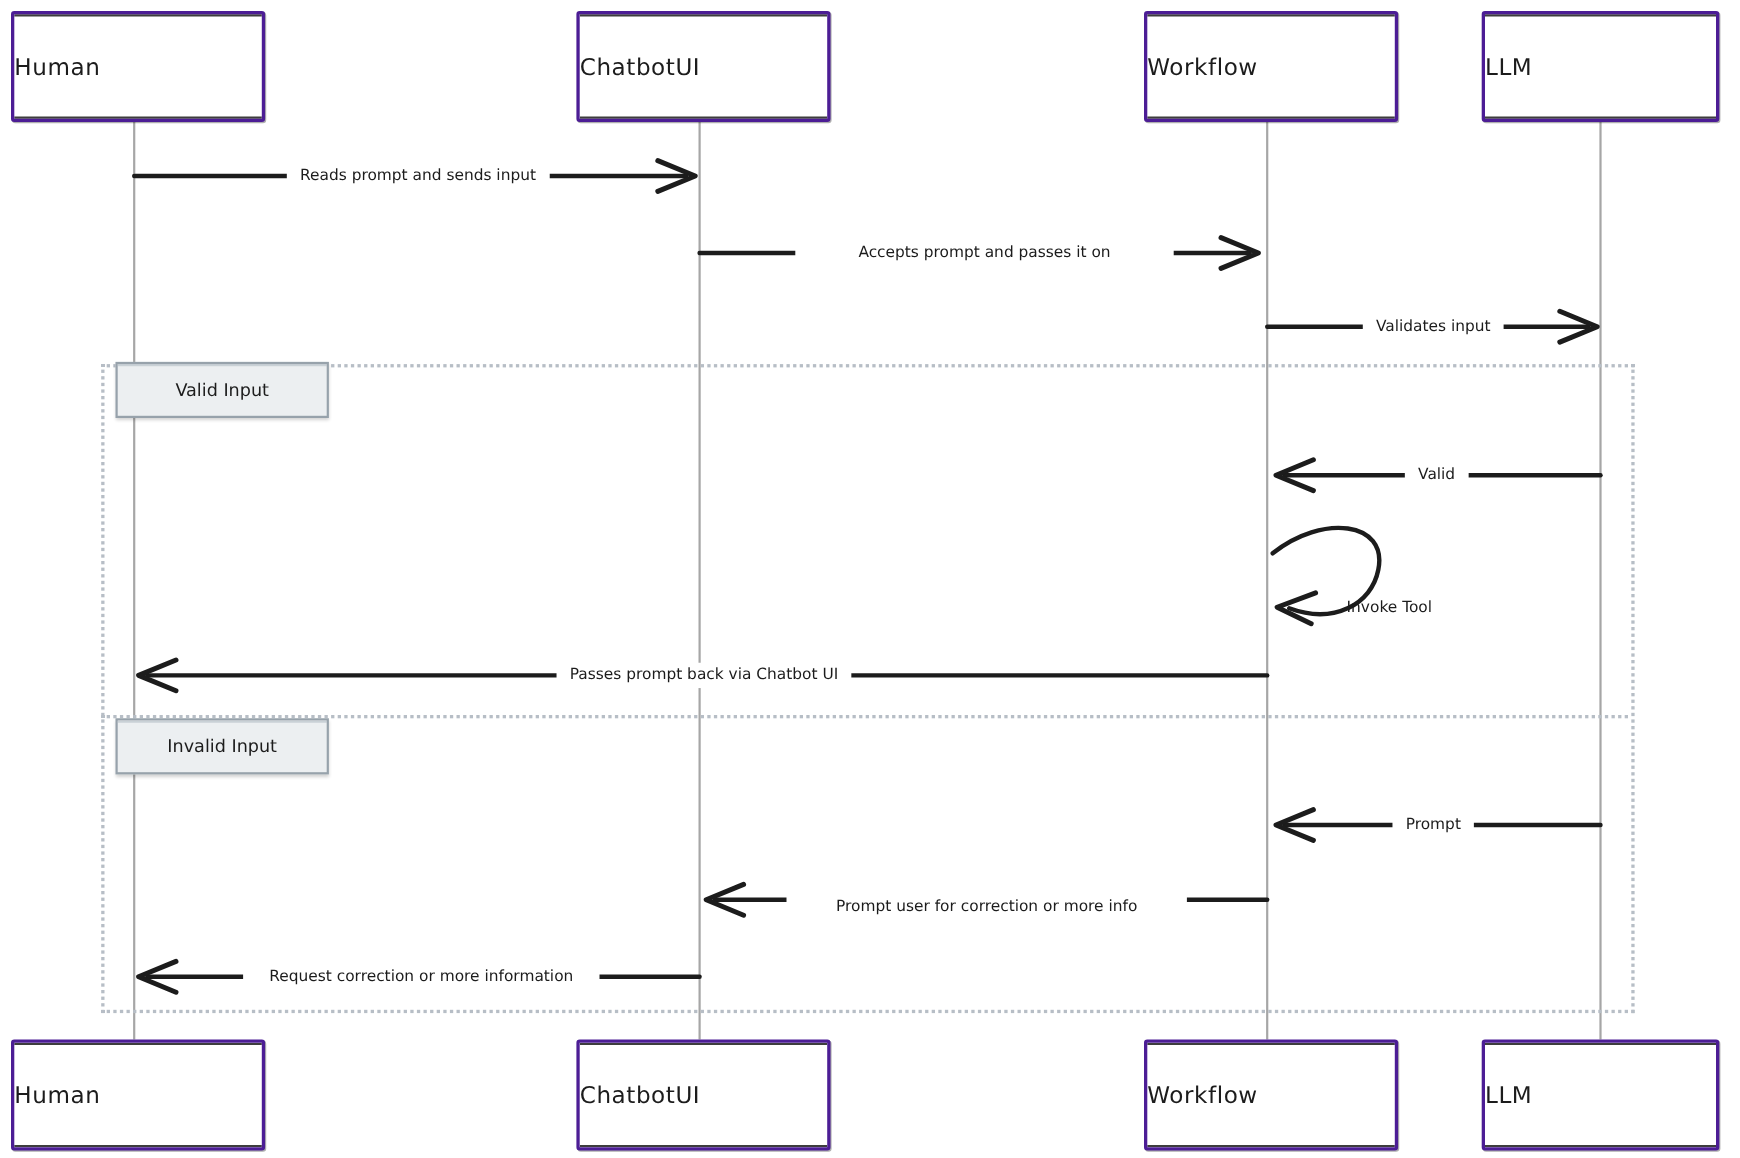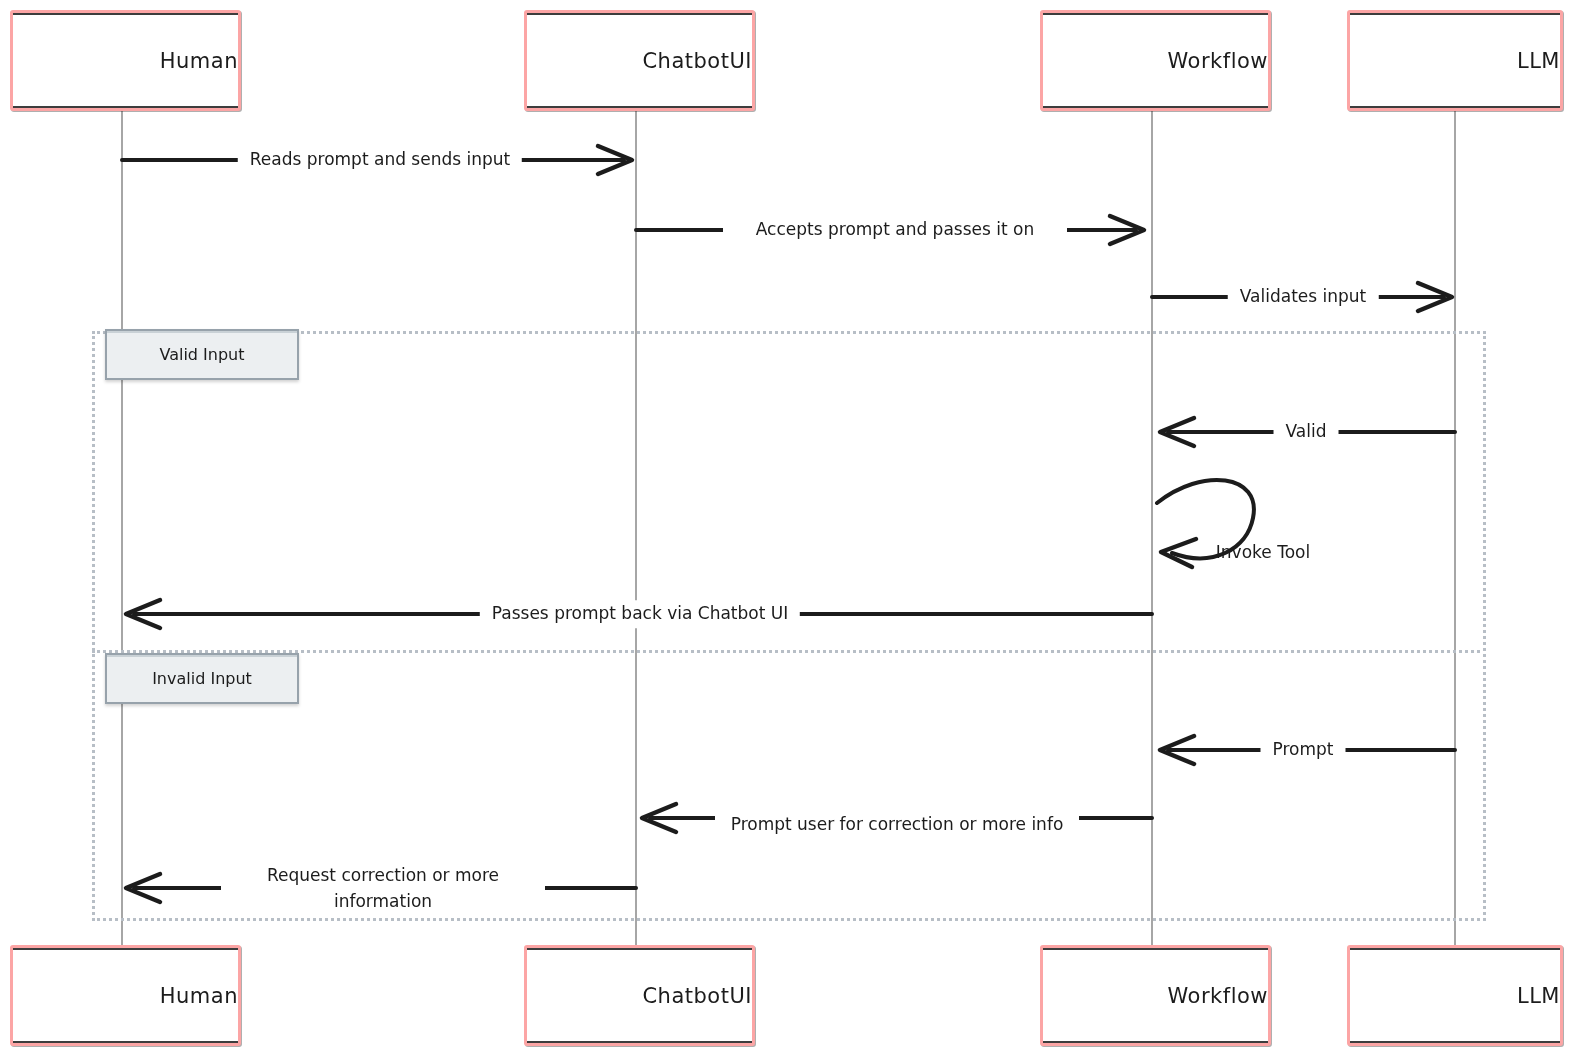--- a/index.html
+++ b/index.html
@@ -8,23 +8,23 @@
     background:#ffffff; overflow:hidden;
     font-family:"DejaVu Sans", sans-serif; color:#1c1c1c;
   }
 
   
   .lifeline { position:absolute; top:105px; height:840px; width:2px; background:#a6a6a6; }
 
   
   .actor-box {
     position:absolute; height:95px; background:#ffffff;
-    border:3px solid #fca5a5; border-radius:3px;
+    border:3px solid #4c1d95; border-radius:3px;
     box-shadow: inset 0 2px 0 rgba(27,27,27,.85), inset 0 -2px 0 rgba(27,27,27,.85), 1px 1px 0 rgba(27,27,27,.35);
-    display:flex; align-items:center; justify-content:flex-end;
+    display:flex; align-items:center; justify-content:flex-start;
     font-size:21px; letter-spacing:.5px;
   }
 
   
   .alt-frame { position:absolute; left:92px; top:331px; width:1388px; height:584px; border:3px dotted #b7bec6; }
   .alt-divider { position:absolute; left:92px; top:650px; width:1388px; height:0; border-top:3px dotted #b7bec6; }
   .section-label {
     position:absolute; left:105px; width:190px; height:47px;
     background:#eceff1; border:2px solid #97a2ab;
     box-shadow: 0 2px 3px rgba(0,0,0,.18), inset 0 2px 0 #c9d1d6;
@@ -35,21 +35,21 @@
   
   .arrows { position:absolute; left:0; top:0; }
   .arrows line  { stroke:#1c1c1c; stroke-width:4; stroke-linecap:round; }
   .arrows path  { stroke:#1c1c1c; stroke-width:4; fill:none; stroke-linecap:round; stroke-linejoin:round; }
   .arrows polyline { stroke:#1c1c1c; stroke-width:4.5; fill:none; stroke-linecap:round; stroke-linejoin:round; }
 
   
   .msg-label {
     position:absolute; transform:translate(-50%,-50%);
     background:#ffffff; padding:1px 12px;
-    font-size:17px; line-height:1.5; text-align:center; white-space:nowrap;
+    font-size:14px; line-height:1.5; text-align:center; white-space:nowrap;
   }
   .msg-label.wrap { white-space:normal; }
   .msg-label.loop-label { background:transparent; padding:0;margin-top:24px; }
 </style>
 </head>
 <body>
 
 <div class="canvas">
 
   <div class="lifeline" style="left:121px"></div>

